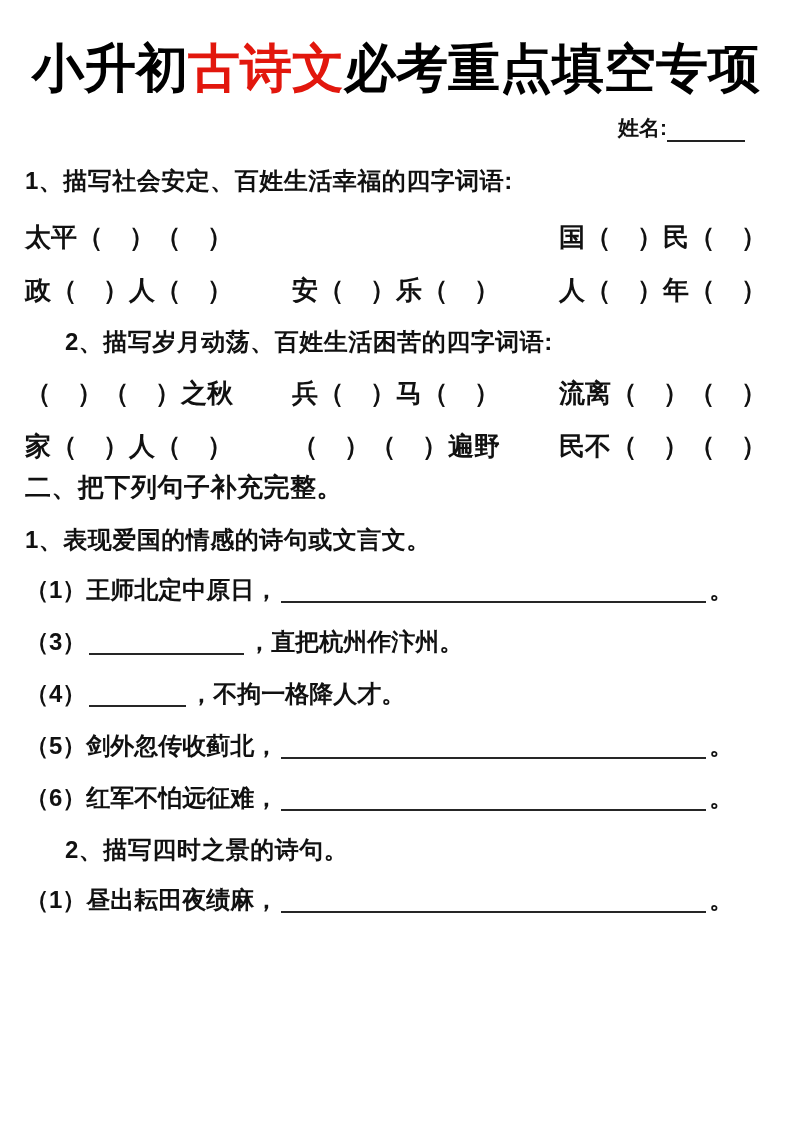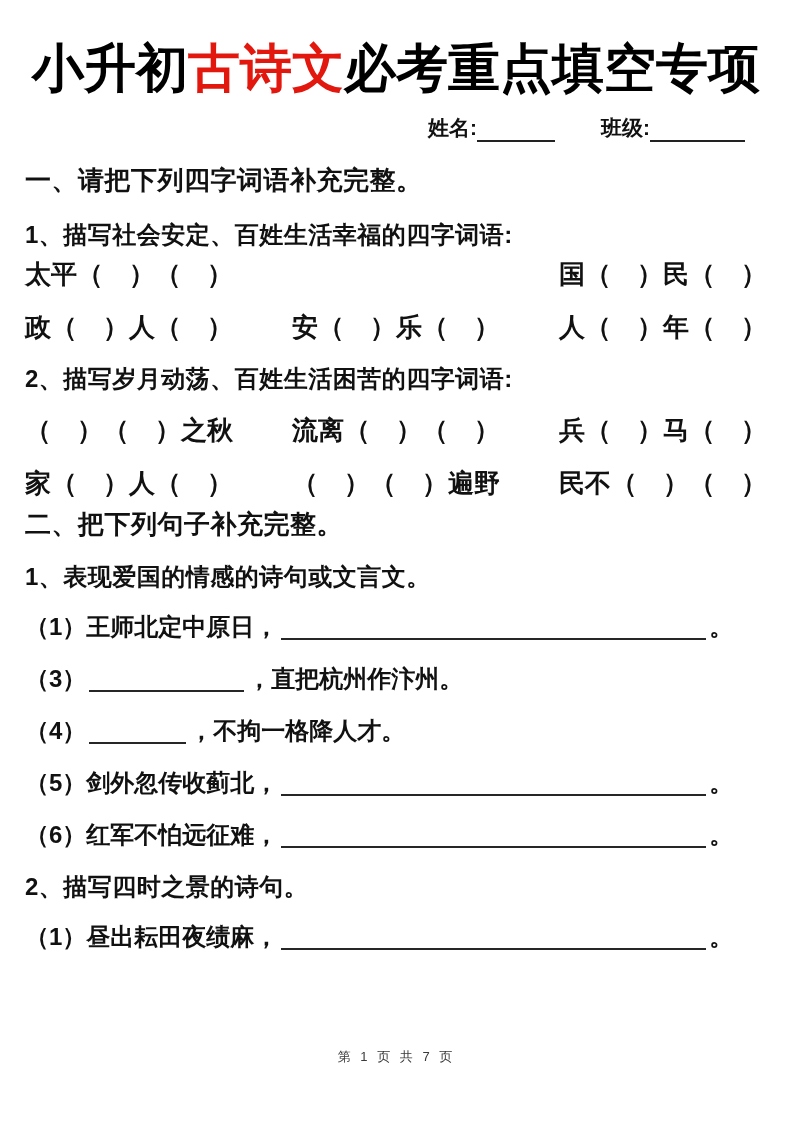--- a/index.html
+++ b/index.html
@@ -21,27 +21,27 @@
     gap:46px;padding-right:22px;font-size:21px;font-weight:700;line-height:30px;
   }
   .name-pair{display:flex;align-items:center;}
   .uline{display:inline-block;border-bottom:2px solid #222;height:26px;}
   .uline.name{width:78px;}
   .uline.cls{width:95px;}
 
   .h-sec{margin-top:20px;font-size:26px;line-height:34px;font-weight:900;letter-spacing:0.5px;}
   .h2-sec{margin-top:6px;font-size:26px;line-height:34px;font-weight:900;letter-spacing:0.5px;}
   .prompt{font-size:24px;line-height:32px;font-weight:600;letter-spacing:0.5px;}
-  .mt22{margin-top:22px;} .mt18{margin-top:18px;} .mt20{margin-top:20px;}
+  .mt22{margin-top:22px;} .mt18{margin-top:18px;margin-left:40px;} .mt20{margin-top:20px;}
 
   .paren-row{
     display:flex;justify-content:space-between;width:742px;
     font-size:26px;line-height:36px;font-weight:600;white-space:nowrap;
   }
-  .paren-row.first{margin-top:5px;gap:35px;}
+  .paren-row.first{margin-top:22px;gap:35px;}
   .paren-row.next{margin-top:17px;}
 
   .item{margin-top:16px;font-size:24px;line-height:36px;font-weight:600;white-space:nowrap;}
   .blank{display:inline-block;border-bottom:2px solid #262626;height:4px;vertical-align:-5px;margin:0 3px;}
   .b-long{width:425px;}
   .b-mid{width:155px;}
   .b-short{width:97px;}
 
   .footer{
     position:absolute;left:0;bottom:38px;width:100%;text-align:center;
@@ -53,46 +53,41 @@
 
 <div class="page">
 
   <h1 class="title"><span>小升初</span><span class="red">古诗文</span><span>必考重点填空专项</span></h1>
 
   <div class="name-row">
     <div class="name-pair">
       <span>姓名:</span>
       <span class="uline name"></span>
     </div>
-    <div class="name-pair">
-      <span>班级:</span>
-      <span class="uline cls"></span>
-    </div>
   </div>
 
-  <div class="h-sec">一、请把下列四字词语补充完整。</div>
 
   <div class="prompt mt22">1、描写社会安定、百姓生活幸福的四字词语:</div>
 
   <div class="paren-row first">
     <span>太平（　）（　）</span>
     <span>国（　）民（　）</span>
   </div>
   <div class="paren-row next">
     <span>政（　）人（　）</span>
     <span>安（　）乐（　）</span>
     <span>人（　）年（　）</span>
   </div>
 
   <div class="prompt mt18">2、描写岁月动荡、百姓生活困苦的四字词语:</div>
 
   <div class="paren-row next">
     <span>（　）（　）之秋</span>
+    <span>兵（　）马（　）</span>
     <span>流离（　）（　）</span>
-    <span>兵（　）马（　）</span>
   </div>
   <div class="paren-row next">
     <span>家（　）人（　）</span>
     <span>（　）（　）遍野</span>
     <span>民不（　）（　）</span>
   </div>
 
   <div class="h2-sec">二、把下列句子补充完整。</div>
 
   <div class="prompt mt20">1、表现爱国的情感的诗句或文言文。</div>
@@ -105,15 +100,14 @@
   <div class="item"><span>（4）</span><span></span><span class="blank b-short"></span><span>，不拘一格降人才。</span></div>
 
   <div class="item"><span>（5）</span><span>剑外忽传收蓟北，</span><span class="blank b-long"></span><span>。</span></div>
 
   <div class="item"><span>（6）</span><span>红军不怕远征难，</span><span class="blank b-long"></span><span>。</span></div>
 
   <div class="prompt mt18">2、描写四时之景的诗句。</div>
 
   <div class="item"><span>（1）</span><span>昼出耘田夜绩麻，</span><span class="blank b-long"></span><span>。</span></div>
 
-  <div class="footer">第 1 页 共 7 页</div>
 
 </div>
 
 </body></html>

